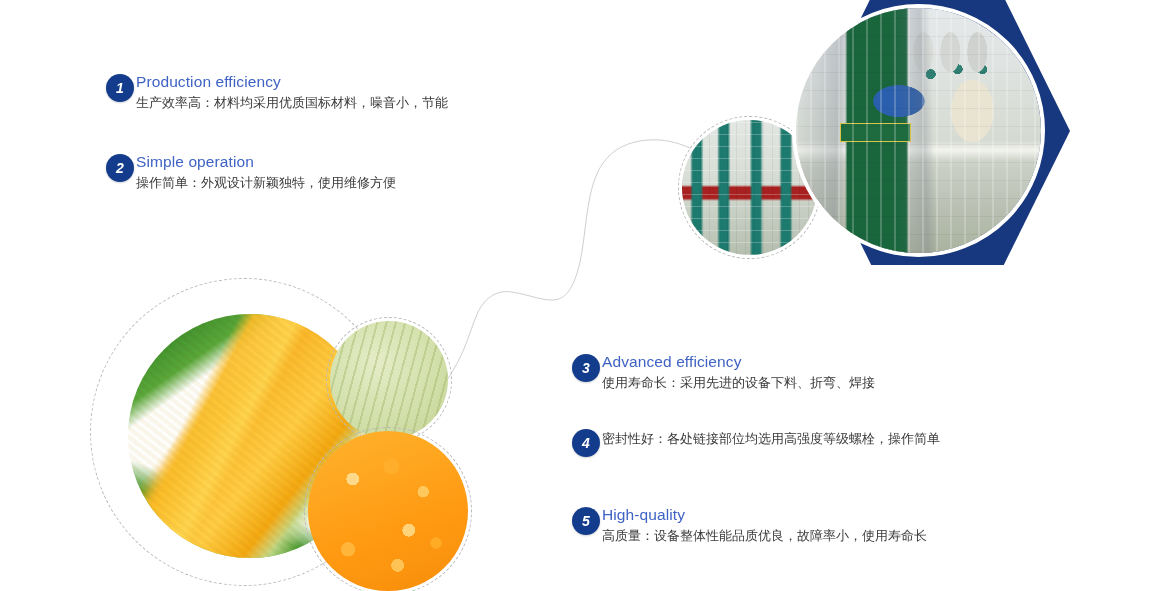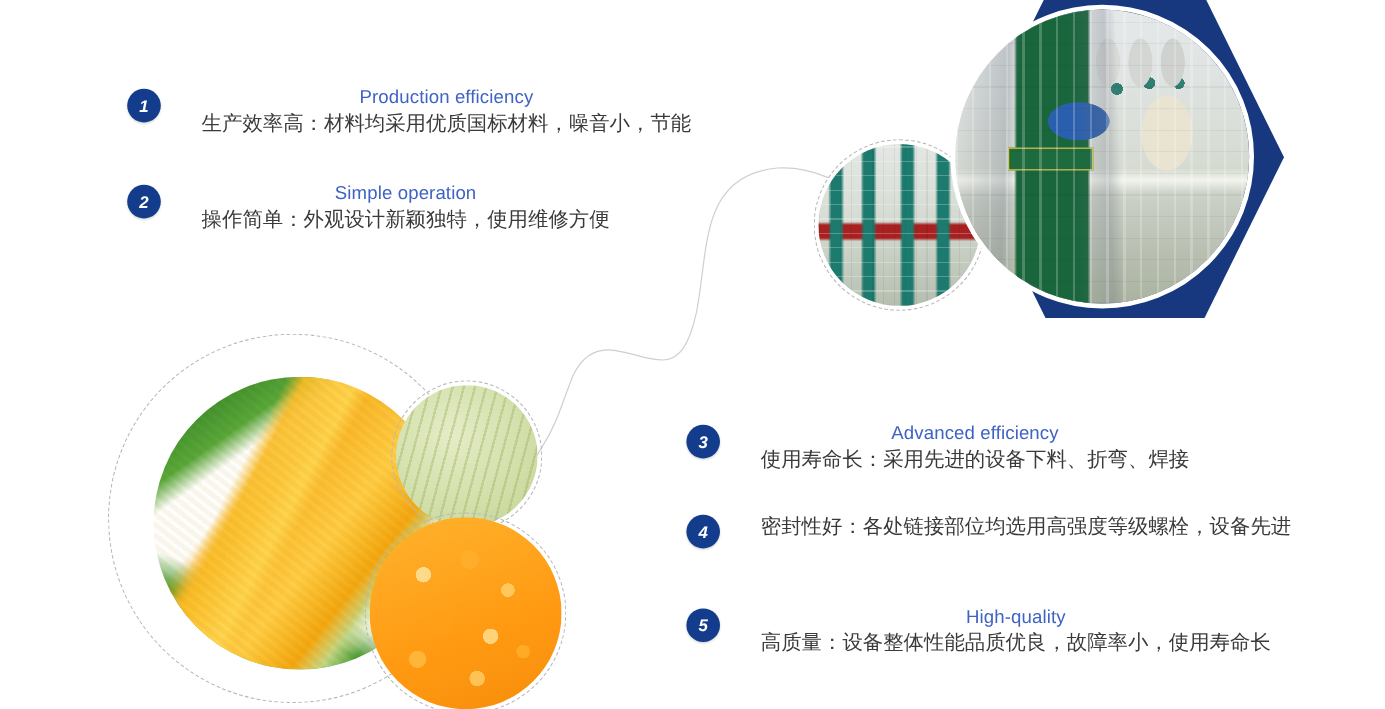--- a/index.html
+++ b/index.html
@@ -33,33 +33,32 @@
     font-style: italic;
     font-weight: bold;
     font-size: 14px;
     line-height: 28px;
     text-align: center;
     flex: 0 0 auto;
     margin-top: 2px;
     box-shadow: 0 1px 2px rgba(0,0,0,0.18);
   }
   .ftext {
-    margin-left: 34px;
-    text-align: center;
+    margin-left: 2px;
   }
   .fhead {
     color: #3f63c4;
     font-size: 15.5px;
     line-height: 19px;
     white-space: nowrap;
     letter-spacing: 0.1px;
   }
   .fsub {
     color: #3a3a3a;
-    font-size: 17px;
+    font-size: 13px;
     line-height: 21px;
     white-space: nowrap;
     margin-top: 1px;
   }
 
   
   #hex-cluster {
     position: absolute;
     left: 660px;
     top: 0px;
@@ -325,21 +324,21 @@
     <div class="badge">3</div>
     <div class="ftext">
       <div class="fhead">Advanced efficiency</div>
       <div class="fsub">使用寿命长：采用先进的设备下料、折弯、焊接</div>
     </div>
   </div>
 
   <div class="feature" style="left:572px; top:427px;">
     <div class="badge">4</div>
     <div class="ftext">
-      <div class="fsub">密封性好：各处链接部位均选用高强度等级螺栓，设备先进</div>
+      <div class="fsub">密封性好：各处链接部位均选用高强度等级螺栓，操作简单</div>
     </div>
   </div>
 
   <div class="feature" style="left:572px; top:505px;">
     <div class="badge">5</div>
     <div class="ftext">
       <div class="fhead">High-quality</div>
       <div class="fsub">高质量：设备整体性能品质优良，故障率小，使用寿命长</div>
     </div>
   </div>

